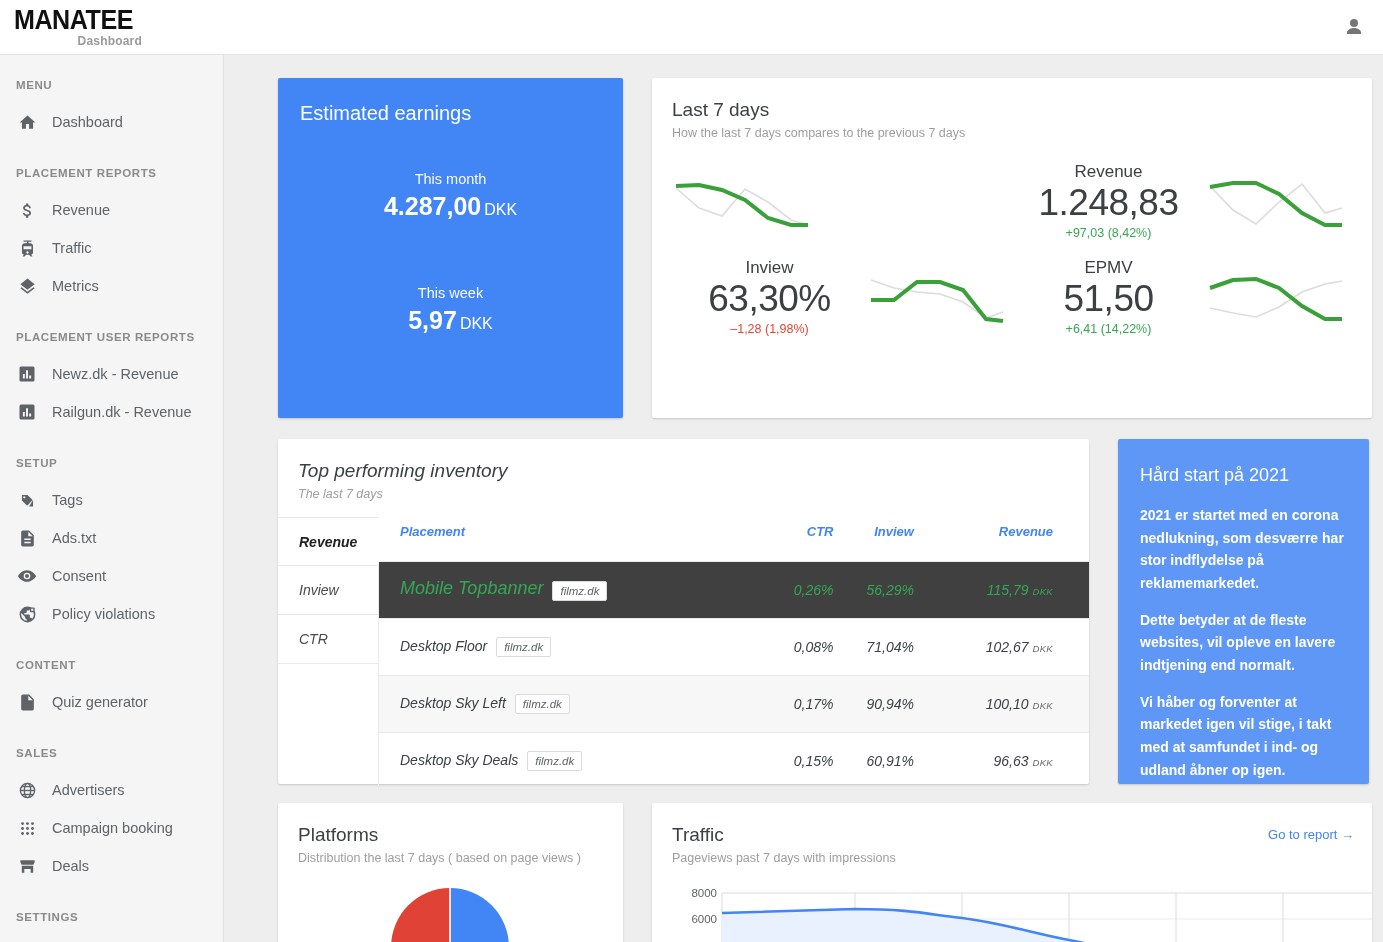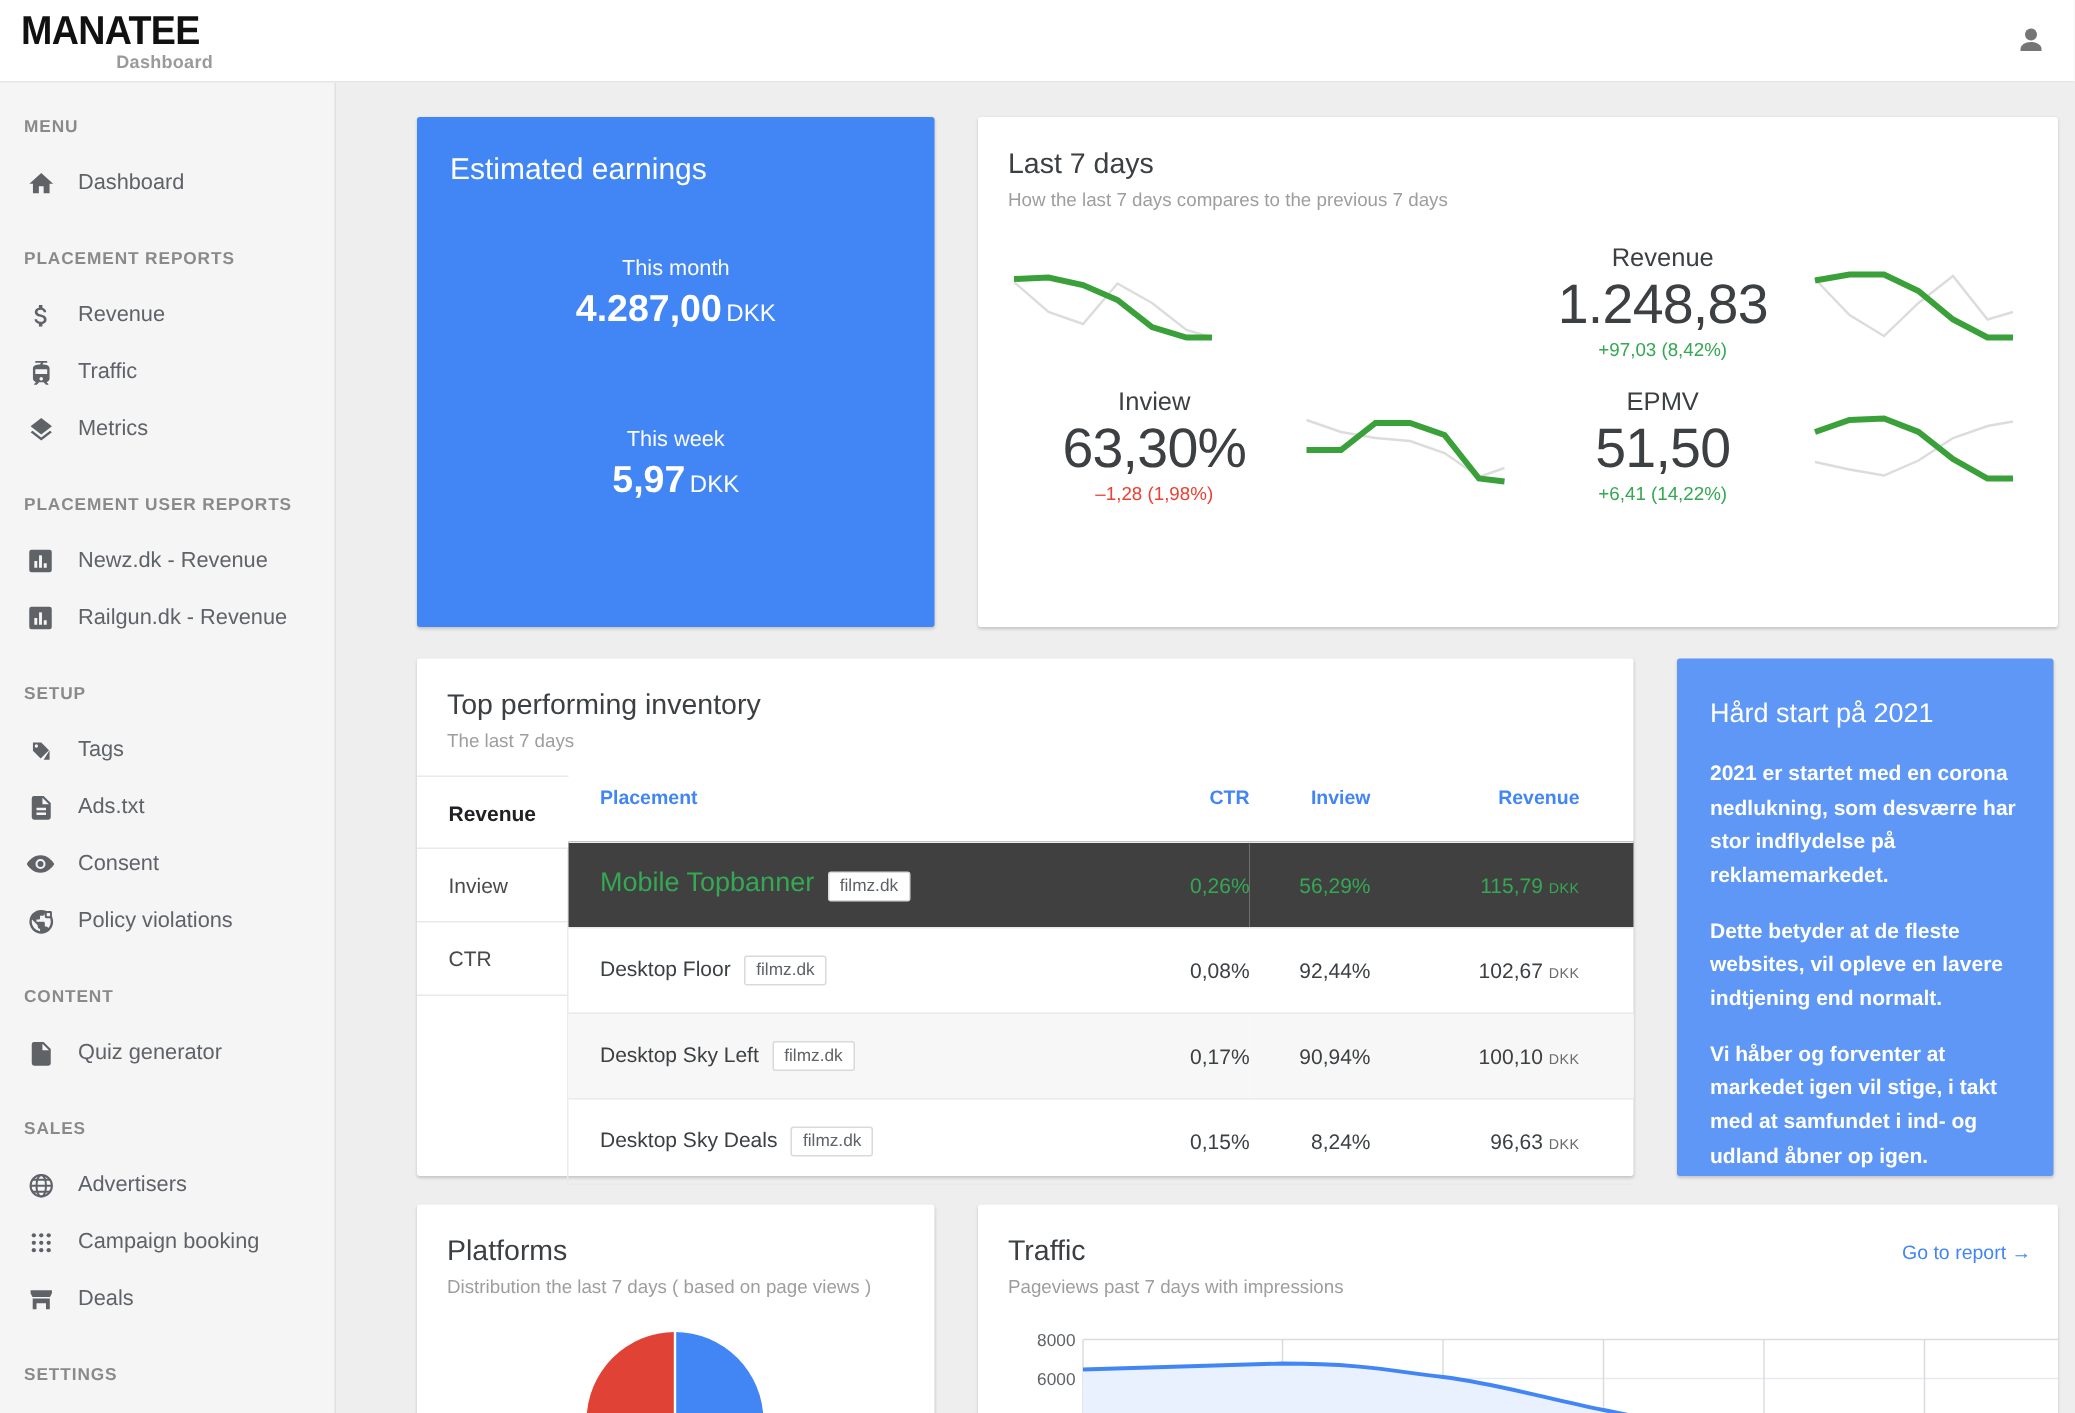--- a/index.html
+++ b/index.html
@@ -83,21 +83,21 @@
   .metric{ display:flex; align-items:center; }
   .metric-txt{ width:195px; text-align:center; }
   .metric-name{ font-size:17px; color:#3c4043; font-weight:400; }
   .metric-val{ font-size:37px; color:#3c4043; font-weight:300; line-height:1.14; letter-spacing:-0.5px;}
   .metric-delta{ font-size:12.5px; margin-top:2px; }
   .down{ color:#ea4335; }
   .up{ color:#34a853; }
   .spark{ width:140px; height:70px; flex:0 0 140px; }
   
   .row2{ display:flex; gap:29px; margin-top:21px; }
-  .inventory{ width:811px; flex:0 0 811px; height:345px; padding:21px 0 0 0; }
+  .inventory{ width:811px; flex:0 0 811px; height:345px; padding:21px 0 0 0;font-style:italic; }
   .inventory .inv-head{ padding:0 22px 0 20px; }
   .inv-body{ display:flex; margin-top:16px; }
   .tabs{ width:101px; flex:0 0 101px; }
   .tab{
     height:49px; display:flex; align-items:center; padding-left:21px;
     font-size:14px; color:#4a4a4a; cursor:pointer;
     border-bottom:1px solid #eaeaea; border-right:1px solid #eaeaea;
   }
   .tab.active{
     font-weight:bold; color:#202124; border-right:none; background:#fff;
@@ -412,37 +412,37 @@
               </td>
               <td>0,26%</td>
               <td>56,29%</td>
               <td class="td-rev"><span>115,79</span><span class="dkk">DKK</span></td>
             </tr>
             <tr>
               <td class="lft">
                 <span class="pl-name">Desktop Floor</span><span class="chip">filmz.dk</span>
               </td>
               <td>0,08%</td>
-              <td>92,44%</td>
+              <td>71,04%</td>
               <td class="td-rev"><span>102,67</span><span class="dkk">DKK</span></td>
             </tr>
             <tr class="alt">
               <td class="lft">
                 <span class="pl-name">Desktop Sky Left</span><span class="chip">filmz.dk</span>
               </td>
               <td>0,17%</td>
               <td>90,94%</td>
               <td class="td-rev"><span>100,10</span><span class="dkk">DKK</span></td>
             </tr>
             <tr>
               <td class="lft">
                 <span class="pl-name">Desktop Sky Deals</span><span class="chip">filmz.dk</span>
               </td>
               <td>0,15%</td>
-              <td>8,24%</td>
+              <td>60,91%</td>
               <td class="td-rev"><span>96,63</span><span class="dkk">DKK</span></td>
             </tr>
           </tbody>
         </table>
       </div>
     </div>
 
     <div class="news">
       <h3>Hård start på 2021</h3>
       <p>2021 er startet med en corona nedlukning, som desværre har stor indflydelse på reklamemarkedet.</p>

